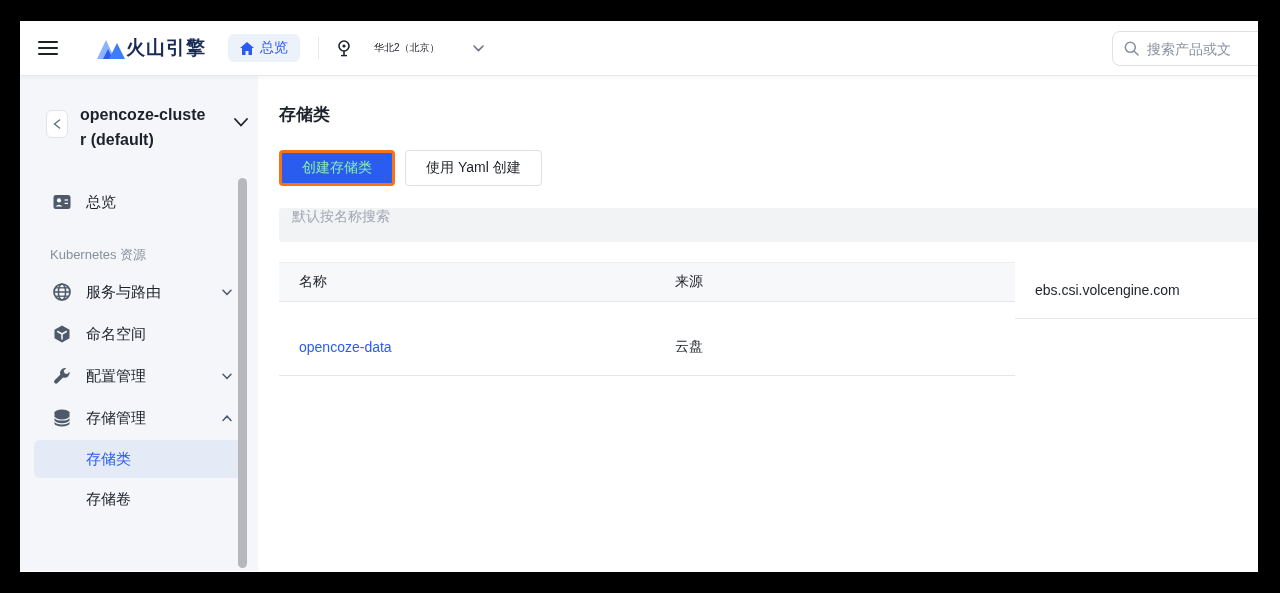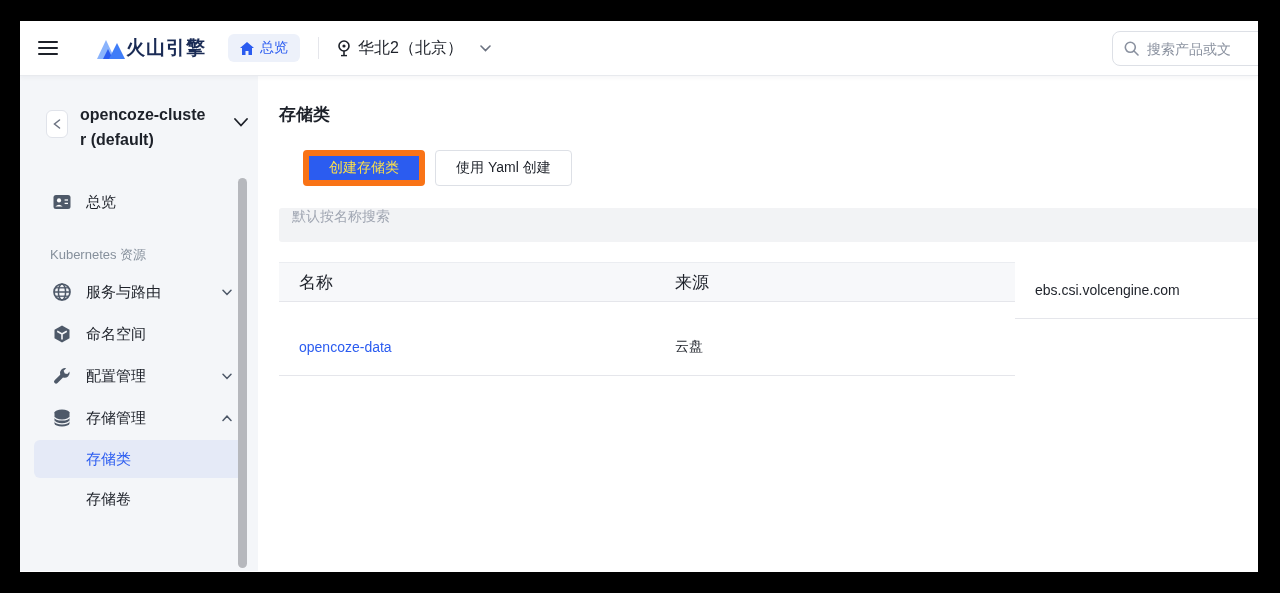--- a/index.html
+++ b/index.html
@@ -8,21 +8,21 @@
 
   
   .topbar { position:relative; height:55px; background:#fff; border-bottom:1px solid #e8eaee;
             box-shadow:0 2px 4px rgba(29,33,41,.04); display:flex; align-items:center; padding:0 0 0 10px; z-index:5; }
   .hamburger { width:36px; height:36px; display:flex; align-items:center; justify-content:center; cursor:pointer; }
   .brand { display:flex; align-items:center; gap:0; margin-left:30px; }
   .brand-text { font-size:19px; font-weight:bold; color:#1a2b55; letter-spacing:1px; }
   .overview-pill { display:flex; align-items:center; gap:6px; margin-left:22px; height:28px; padding:0 12px;
                    background:#edf1fa; border-radius:6px; color:#2b5cf0; font-size:14px; cursor:pointer; }
   .topbar-divider { width:1px; height:22px; background:#e5e6eb; margin:0 18px; }
-  .region { display:flex; align-items:center; gap:7px; font-size:16px; color:#1d2129; cursor:pointer; }
+  .region { display:flex; align-items:center; gap:23px; font-size:10px; color:#1d2129; cursor:pointer; }
   .region .chev { margin-left:10px; }
   .global-search { position:absolute; right:-14px; top:10px; width:160px; height:35px; border:1px solid #dde0e6;
                    border-radius:8px; display:flex; align-items:center; gap:8px; padding:16px 11px; background:#fff; }
   .global-search input { border:none; outline:none; width:100%; font-size:14px; color:#1d2129; background:transparent; font-family:inherit; }
   .global-search input::placeholder { color:#8a919f; }
 
   
   .body-row { display:flex; height:495px; }
   .sidebar { position:relative; width:238px; background:#f4f6f9; flex:none; overflow:hidden; }
   .main { flex:1; background:#fff; padding:27px 0 0 21px; overflow:hidden; }
@@ -43,29 +43,29 @@
   .section-label { margin:24px 0 8px 30px; font-size:13px; color:#86909c; }
   .sub-item { height:38px; margin:2px 14px; border-radius:6px; display:flex; align-items:center;
               padding-left:52px; font-size:15px; color:#1d2129; cursor:pointer; }
   .sub-item.active { background:#e5eaf7; color:#2b5cf0; }
   .scroll-thumb { position:absolute; right:11px; top:102px; width:9px; height:390px; background:#b6b8bd; border-radius:5px; }
 
   
   .page-title { font-size:17px; font-weight:bold; color:#1d2129; }
   .btn-row { display:flex; gap:10px; margin-top:24px; }
   .btn { height:36px; border-radius:4px; font-size:14px; padding:0 20px; cursor:pointer; font-family:inherit; }
-  .btn-primary { background:#2b5cf0; border:6px solid #f97316; color:#fde047;margin-left:24px; }
+  .btn-primary { background:#2b5cf0; border:3px solid #f97316; color:#86efac; }
   .btn-secondary { background:#fff; border:1px solid #dde0e6; color:#1d2129; }
   .filter-bar { margin-top:22px; height:34px; background:#f2f3f5; border-radius:3px; display:flex; align-items:flex-start; }
   .filter-bar input { border:none; outline:none; background:transparent; width:100%; padding:0 13px;
                       font-size:14px; color:#1d2129; font-family:inherit; }
   .filter-bar input::placeholder { color:#a1a7b3; }
   .sc-table { margin-top:20px; display:grid; grid-template-columns:376px 360px 1fr; }
   .th { height:40px; background:#f7f8fa; border-top:1px solid #ebedf1; border-bottom:1px solid #e5e6eb;
-        display:flex; align-items:center; padding-left:20px; font-size:17px; color:#1d2129; font-weight:normal; }
+        display:flex; align-items:center; padding-left:20px; font-size:14px; color:#1d2129; font-weight:normal; }
   .td { height:57px; border-bottom:1px solid #e5e6eb; display:flex; align-items:center; padding-left:20px;
         font-size:14px; color:#1d2129; background:#fff; }
   .link { color:#2b5cf0; cursor:pointer; }
   svg { display:block; }
 </style>
 </head>
 <body>
 
 <div class="window">
 

